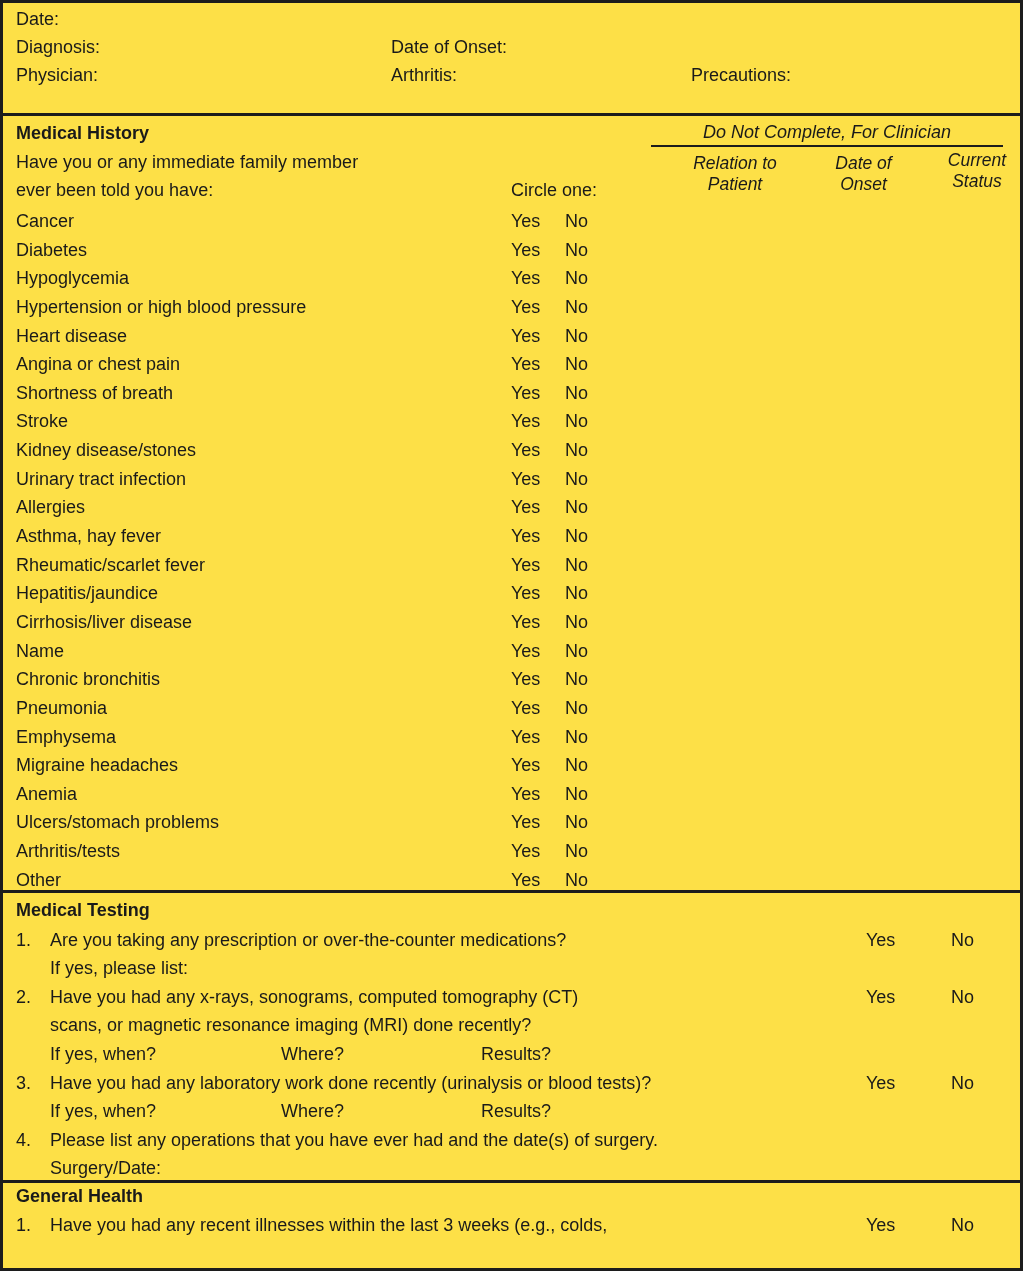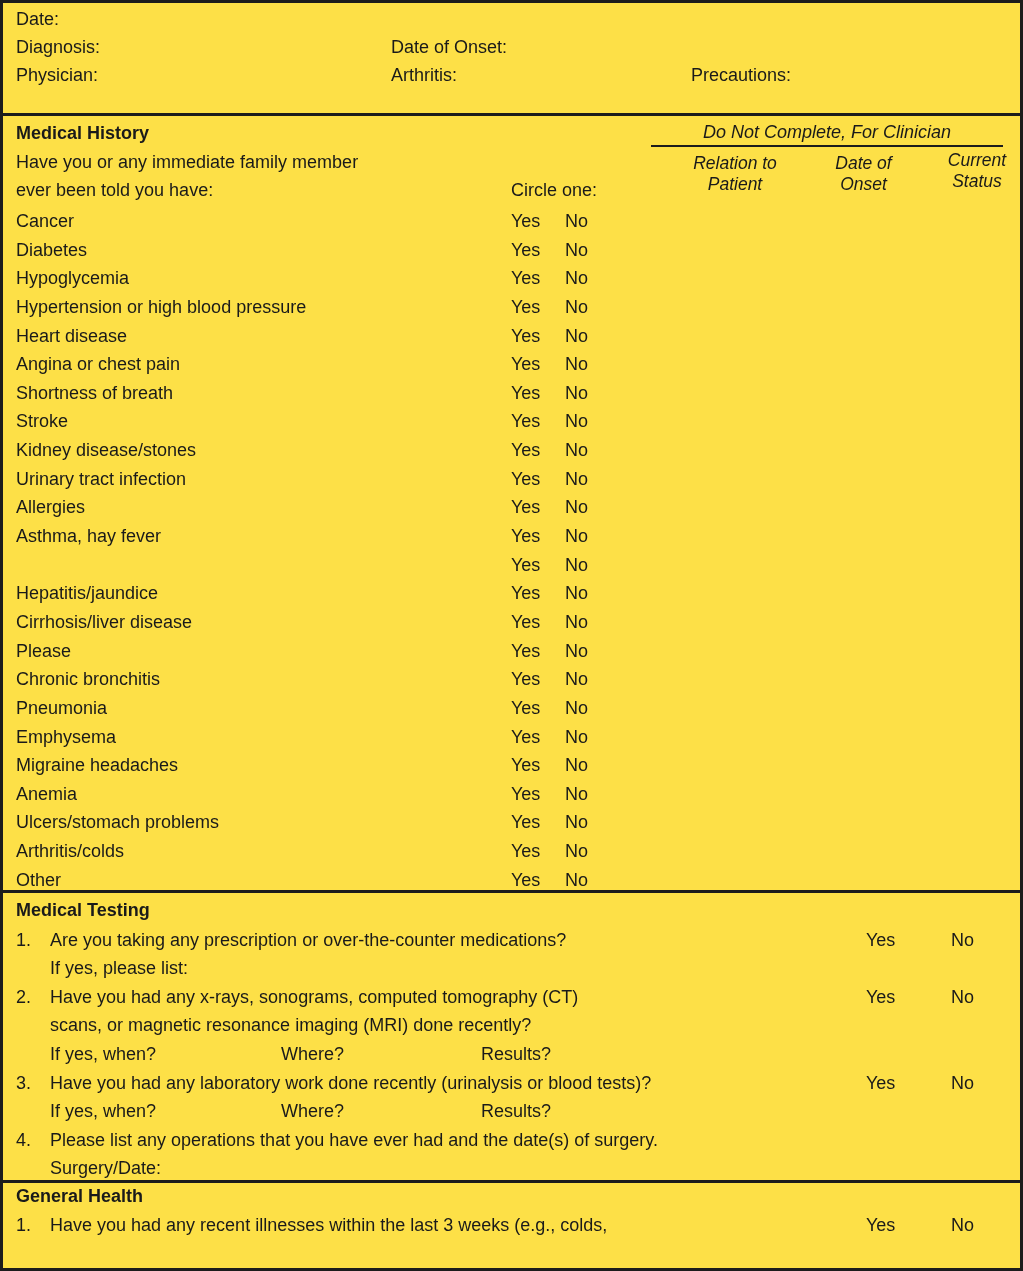--- a/index.html
+++ b/index.html
@@ -149,35 +149,36 @@
         <span class="cond-label">Allergies</span>
         <span class="opt-yes">Yes</span>
         <span class="opt-no">No</span>
       </div>
       <div class="cond-row">
         <span class="cond-label">Asthma, hay fever</span>
         <span class="opt-yes">Yes</span>
         <span class="opt-no">No</span>
       </div>
       <div class="cond-row">
+        <span class="cond-label">Rheumatic/scarlet fever</span>
         <span class="opt-yes">Yes</span>
         <span class="opt-no">No</span>
       </div>
       <div class="cond-row">
         <span class="cond-label">Hepatitis/jaundice</span>
         <span class="opt-yes">Yes</span>
         <span class="opt-no">No</span>
       </div>
       <div class="cond-row">
         <span class="cond-label">Cirrhosis/liver disease</span>
         <span class="opt-yes">Yes</span>
         <span class="opt-no">No</span>
       </div>
       <div class="cond-row">
-        <span class="cond-label">Please</span>
+        <span class="cond-label">Name</span>
         <span class="opt-yes">Yes</span>
         <span class="opt-no">No</span>
       </div>
       <div class="cond-row">
         <span class="cond-label">Chronic bronchitis</span>
         <span class="opt-yes">Yes</span>
         <span class="opt-no">No</span>
       </div>
       <div class="cond-row">
         <span class="cond-label">Pneumonia</span>
@@ -198,21 +199,21 @@
         <span class="cond-label">Anemia</span>
         <span class="opt-yes">Yes</span>
         <span class="opt-no">No</span>
       </div>
       <div class="cond-row">
         <span class="cond-label">Ulcers/stomach problems</span>
         <span class="opt-yes">Yes</span>
         <span class="opt-no">No</span>
       </div>
       <div class="cond-row">
-        <span class="cond-label">Arthritis/colds</span>
+        <span class="cond-label">Arthritis/tests</span>
         <span class="opt-yes">Yes</span>
         <span class="opt-no">No</span>
       </div>
       <div class="cond-row">
         <span class="cond-label">Other</span>
         <span class="opt-yes">Yes</span>
         <span class="opt-no">No</span>
       </div>
     </div>
   </div>

